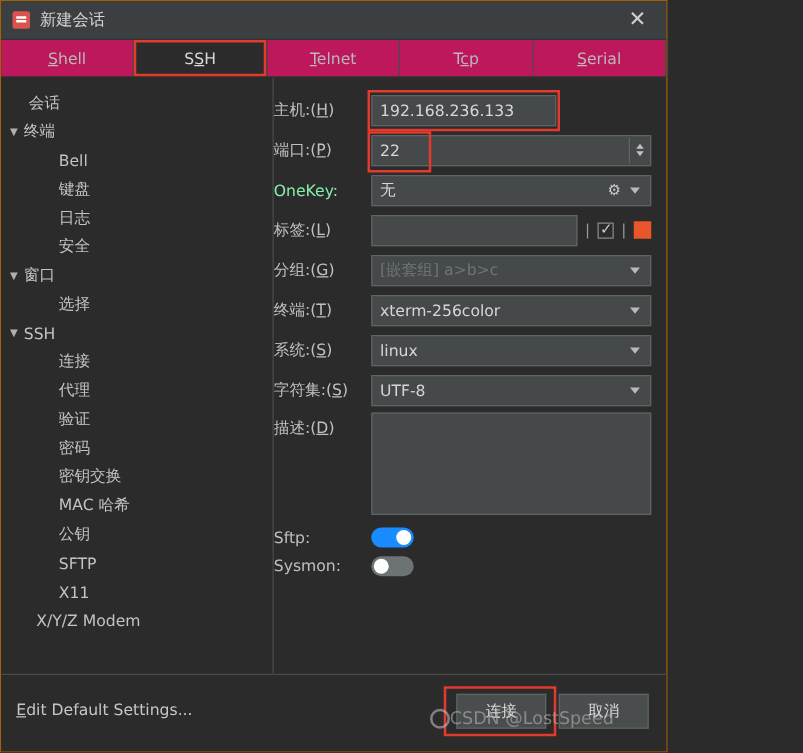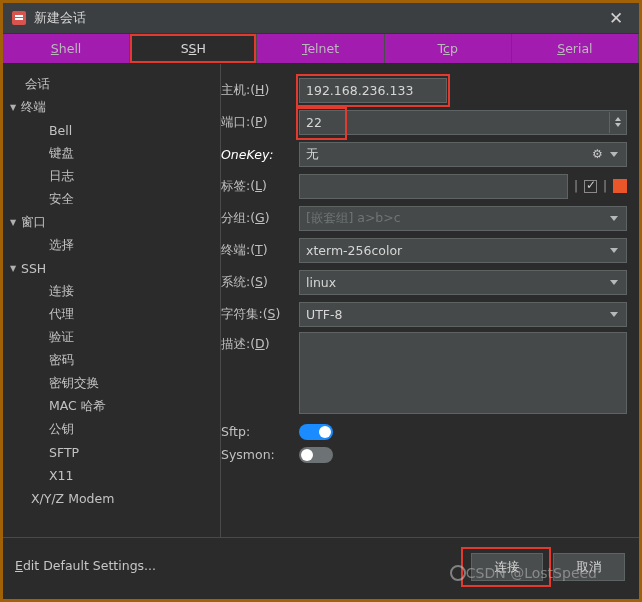--- a/index.html
+++ b/index.html
@@ -7,23 +7,23 @@
     margin: 0; padding: 0;
     width: 642px; height: 602px;
     background: #2b2b2b;
     font-family: "DejaVu Sans", "Liberation Sans", sans-serif;
     font-size: 12px;
     color: #bbbbbb;
     overflow: hidden;
   }
   .window {
     position: relative;
-    width: 642px; height: 602px;
+    width: 534px; height: 602px;
     background: #2b2b2b;
-    border: 3px solid #a16207;
+    border: 1px solid #a16207;
   }
   
   .titlebar {
     height: 31px;
     background: #3c3f41;
     display: flex;
     align-items: center;
     padding-left: 8px;
     border-bottom: 1px solid #323232;
   }
@@ -66,21 +66,21 @@
   }
   .tab {
     flex: 1 1 0;
     display: flex;
     align-items: center;
     justify-content: center;
     font-size: 12.5px;
     color: #b9b9b9;
     border-right: 1px solid #4a4a4a;
     position: relative;
-    background: #a21caf;
+    background: #be185d;
   }
   .tab.selected {
     background: #2b2b2b;
     color: #d8d8d8;
   }
   .tab .acc { text-decoration: underline; }
   .tab-highlight {
     position: absolute;
     border: 2px solid #e23a2e;
     left: 0; top: 0; right: 0; bottom: 0;
@@ -129,21 +129,21 @@
   }
   .lbl {
     width: 78px;
     text-align: left;
     padding-right: 8px;
     font-size: 12.5px;
     color: #c0c0c0;
     flex: 0 0 78px;
   }
   .lbl .acc { text-decoration: underline; }
-  .lbl.onekey { color: #ffffff; font-style: italic; }
+  .lbl.onekey { color: #86efac; }
   .ctrl {
     flex: 1 1 auto;
     height: 25px;
     background: #45494a;
     border: 1px solid #5e6363;
     display: flex;
     align-items: center;
     padding: 0 6px;
     font-size: 12.5px;
     color: #d6d6d6;

